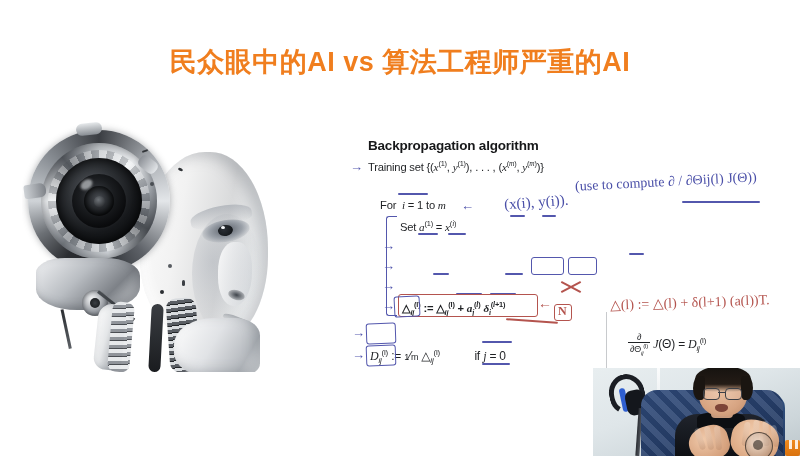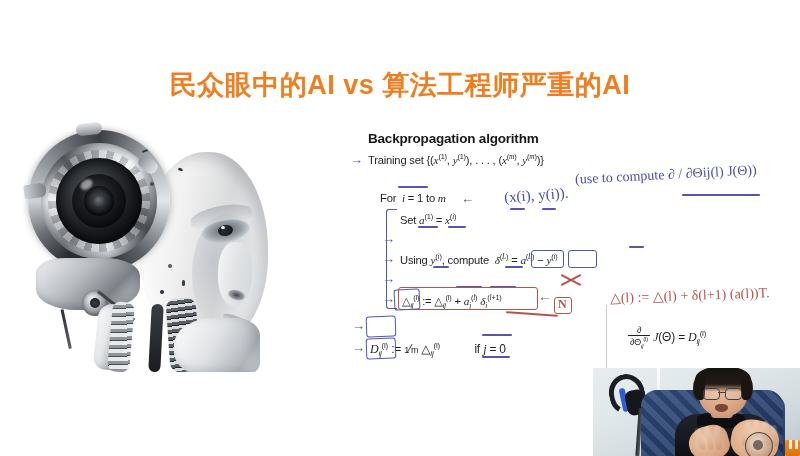--- a/index.html
+++ b/index.html
@@ -22,21 +22,20 @@
     left: 0;
     top: 44px;
     width: 800px;
     text-align: center;
     font-family: "Liberation Sans", sans-serif;
     font-size: 27px;
     font-weight: bold;
     letter-spacing: 0.5px;
     color: #F07E1E;
     white-space: nowrap;
-    margin-top: 23px;
   }
 
   
   #robot-figure {
     position: absolute;
     left: 22px;
     top: 122px;
     width: 290px;
     height: 250px;
     overflow: hidden;
@@ -281,21 +280,21 @@
   .mech-speck-3 { left: 146px; top: 142px; width: 4px; height: 4px; background:#585c61; border-radius:50%; }
   .mech-speck-4 { left: 160px; top: 158px; width: 3px; height: 6px; background:#3c4045; border-radius:2px; }
   .mech-speck-5 { left: 138px; top: 168px; width: 4px; height: 4px; background:#2b2e32; border-radius:50%; }
   .mech-speck-6 { left: 110px; top: 112px; width: 3px; height: 3px; background:#6b6f74; border-radius:50%; }
   .mech-speck-7 { left: 120px; top: 28px; width: 6px; height: 2px; background:#33363a; border-radius:1px; transform: rotate(-18deg); }
 
   
   #algorithm-slide {
     position: absolute;
     left: 356px;
-    top: 131px;
+    top: 138px;
     width: 444px;
     height: 244px;
     color: #1d1d1f;
     font-family: "Liberation Serif", serif;
   }
   .slide-heading {
     position: absolute;
     left: 12px; top: 0px;
     font-family: "Liberation Sans", sans-serif;
     font-size: 13.5px;
@@ -636,37 +635,34 @@
     <div class="printed-line" style="left:44px; top:81px;">
       Set <span class="math">a</span><sup>(1)</sup> = <span class="math">x</span><sup>(<span class="math">i</span>)</sup>
     </div>
     <div class="ul-blue" style="left:62px; top:95px; width:20px;"></div>
     <div class="ul-blue" style="left:92px; top:95px; width:18px;"></div>
 
     <div class="arrow-blue" style="left:26px; top:101px;">→</div>
     <div class="ul-blue" style="left:273px; top:115px; width:15px;"></div>
 
     <div class="arrow-blue" style="left:26px; top:121px;">→</div>
-    <div class="printed-line" style="left:44px; top:121px;">
-      Using <span class="math">y</span><sup>(<span class="math">i</span>)</sup>, compute &nbsp;<span class="math">δ</span><sup>(<span class="math">L</span>)</sup> = <span class="math">a</span><sup>(<span class="math">L</span>)</sup> − <span class="math">y</span><sup>(<span class="math">i</span>)</sup>
-    </div>
     <div class="ul-blue" style="left:77px; top:135px; width:16px;"></div>
     <div class="ul-blue" style="left:149px; top:135px; width:18px;"></div>
     <div class="box-blue" style="left:175px; top:119px; width:31px; height:16px;"></div>
     <div class="box-blue" style="left:212px; top:119px; width:27px; height:16px;"></div>
 
     <div class="arrow-blue" style="left:26px; top:141px;">→</div>
     <div class="ul-blue" style="left:100px; top:155px; width:26px;"></div>
     <div class="ul-blue" style="left:134px; top:155px; width:26px;"></div>
 
     <div class="strike-red" style="left:204px; top:148px; transform:rotate(28deg);"></div>
     <div class="strike-red" style="left:204px; top:148px; transform:rotate(-28deg);"></div>
 
     <div class="arrow-blue" style="left:26px; top:161px;">→</div>
-    <div class="printed-line" style="left:46px; top:162px;">
+    <div class="printed-line" style="left:46px; top:162px;font-weight:bold;">
       △<sub>ij</sub><sup>(l)</sup> := △<sub>ij</sub><sup>(l)</sup> + <span class="math">a<sub>j</sub></span><sup>(<span class="math">l</span>)</sup> <span class="math">δ<sub>i</sub></span><sup>(<span class="math">l</span>+1)</sup>
     </div>
     <div class="box-red" style="left:42px; top:156px; width:138px; height:21px;"></div>
     <div class="box-blue" style="left:38px; top:158px; width:24px; height:19px; transform:rotate(-3deg);"></div>
     <div class="ink-red" style="left:182px; top:158px; font-size:14px;">←</div>
     <div class="box-red" style="left:198px; top:166px; width:16px; height:15px;"></div>
     <div class="ink-red" style="left:202px; top:166px; font-size:12px; font-weight:bold;">N</div>
     <div class="ul-red" style="left:150px; top:182px; width:52px; transform:rotate(4deg);"></div>
 
     <div class="ink-red" style="left:254px; top:156px; font-size:14px; transform:rotate(-2deg);">△(l) := △(l) + δ(l+1) (a(l))T.</div>

